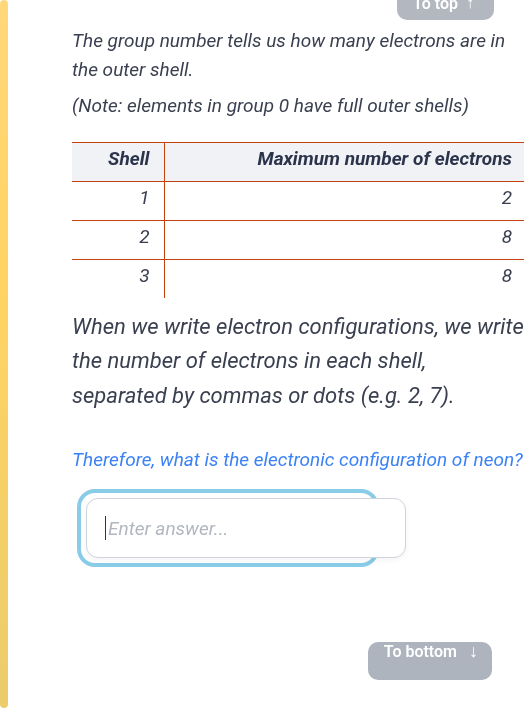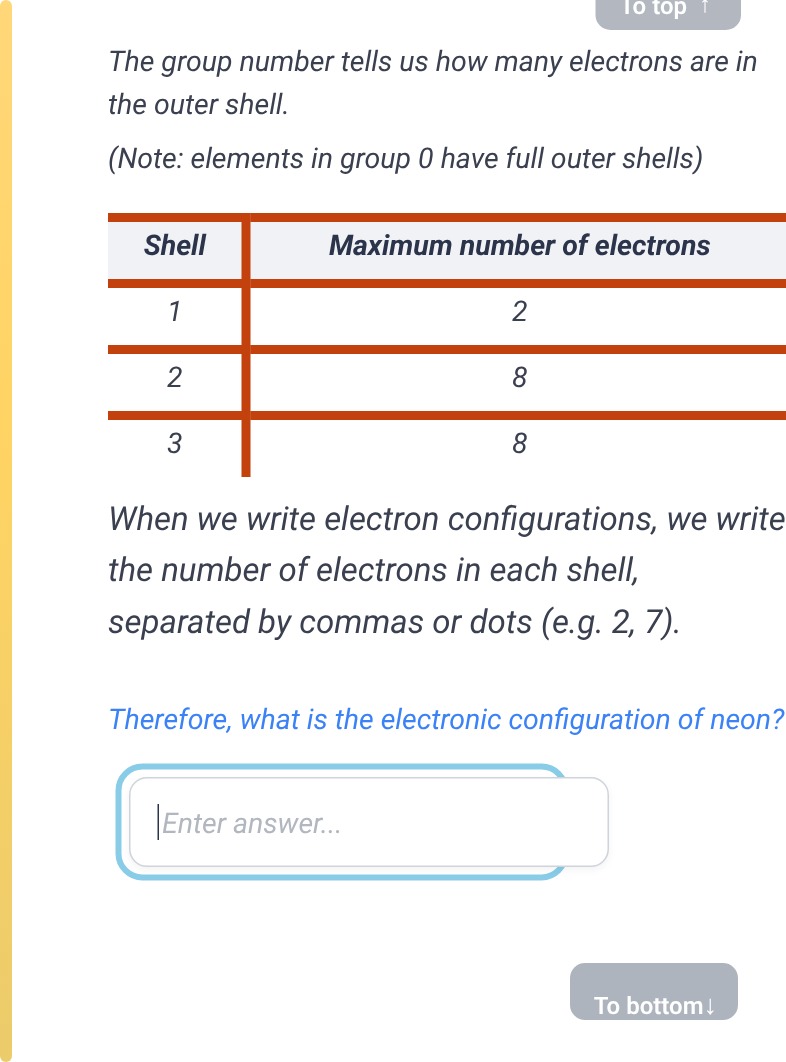--- a/index.html
+++ b/index.html
@@ -47,23 +47,23 @@
   }
 
   
   table.shelltab {
     border-collapse: collapse;
     margin: 22px 0 12px 0;
     width: 454px;
     table-layout: fixed;
   }
   table.shelltab th, table.shelltab td {
-    border: 6px solid #c2410c;
+    border: 1px solid #c2410c;
     padding: 4px 14px 11px 14px;
-    text-align: center;
+    text-align: right;
     font-size: 19px;
     color: #3b4050;
     vertical-align: middle;
   }
   table.shelltab th {
     background: #f0f2f5;
     font-weight: 700;
     color: #2b344a;
   }
   table.shelltab th:first-child {
@@ -164,22 +164,22 @@
     bottom: 28px;
     right: 32px;
     height: 38px;
     padding: 0 14px 0 16px;
     border-radius: 10px;
     background: #aab0ba;
     color: #fff;
     font-size: 16px;
     font-weight: 600;
     display: flex;
-    align-items: flex-end;
-    gap: 0;
+    align-items: flex-start;
+    gap: 12px;
     opacity: 0.95;
   }
   .arrow-down {
     font-size: 18px;
     line-height: 1;
   }
 </style>
 </head>
 <body>
 

